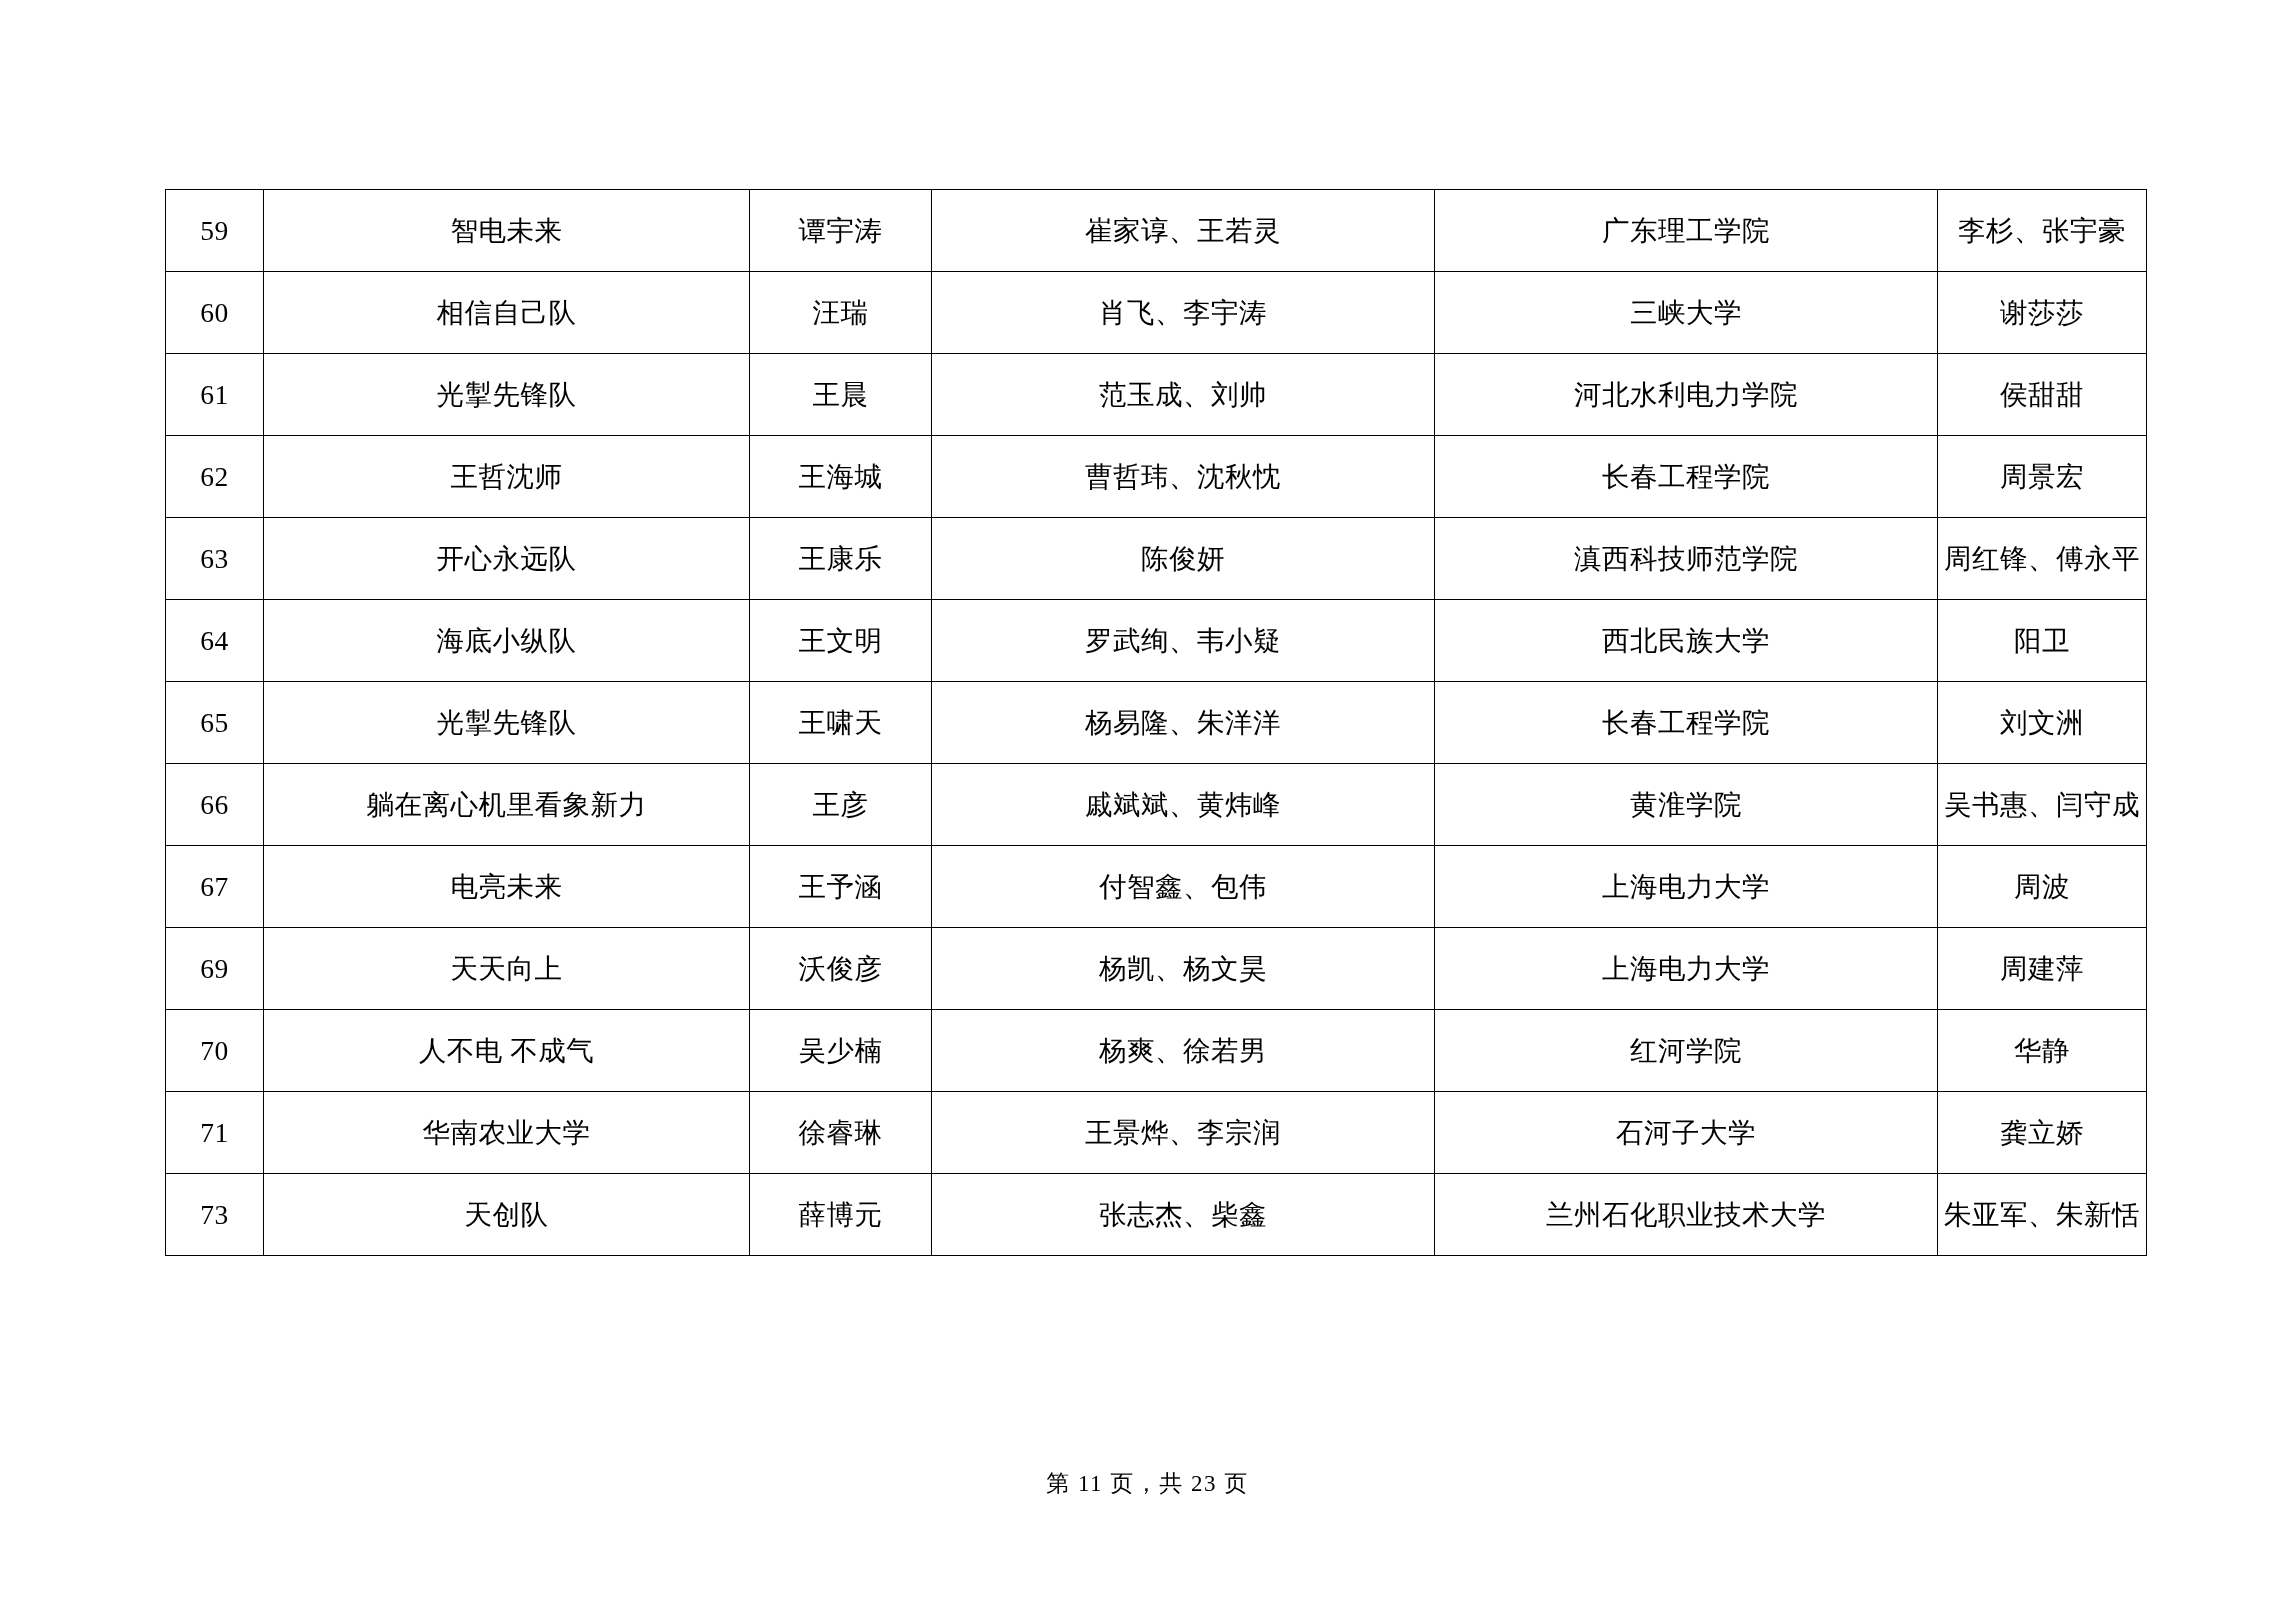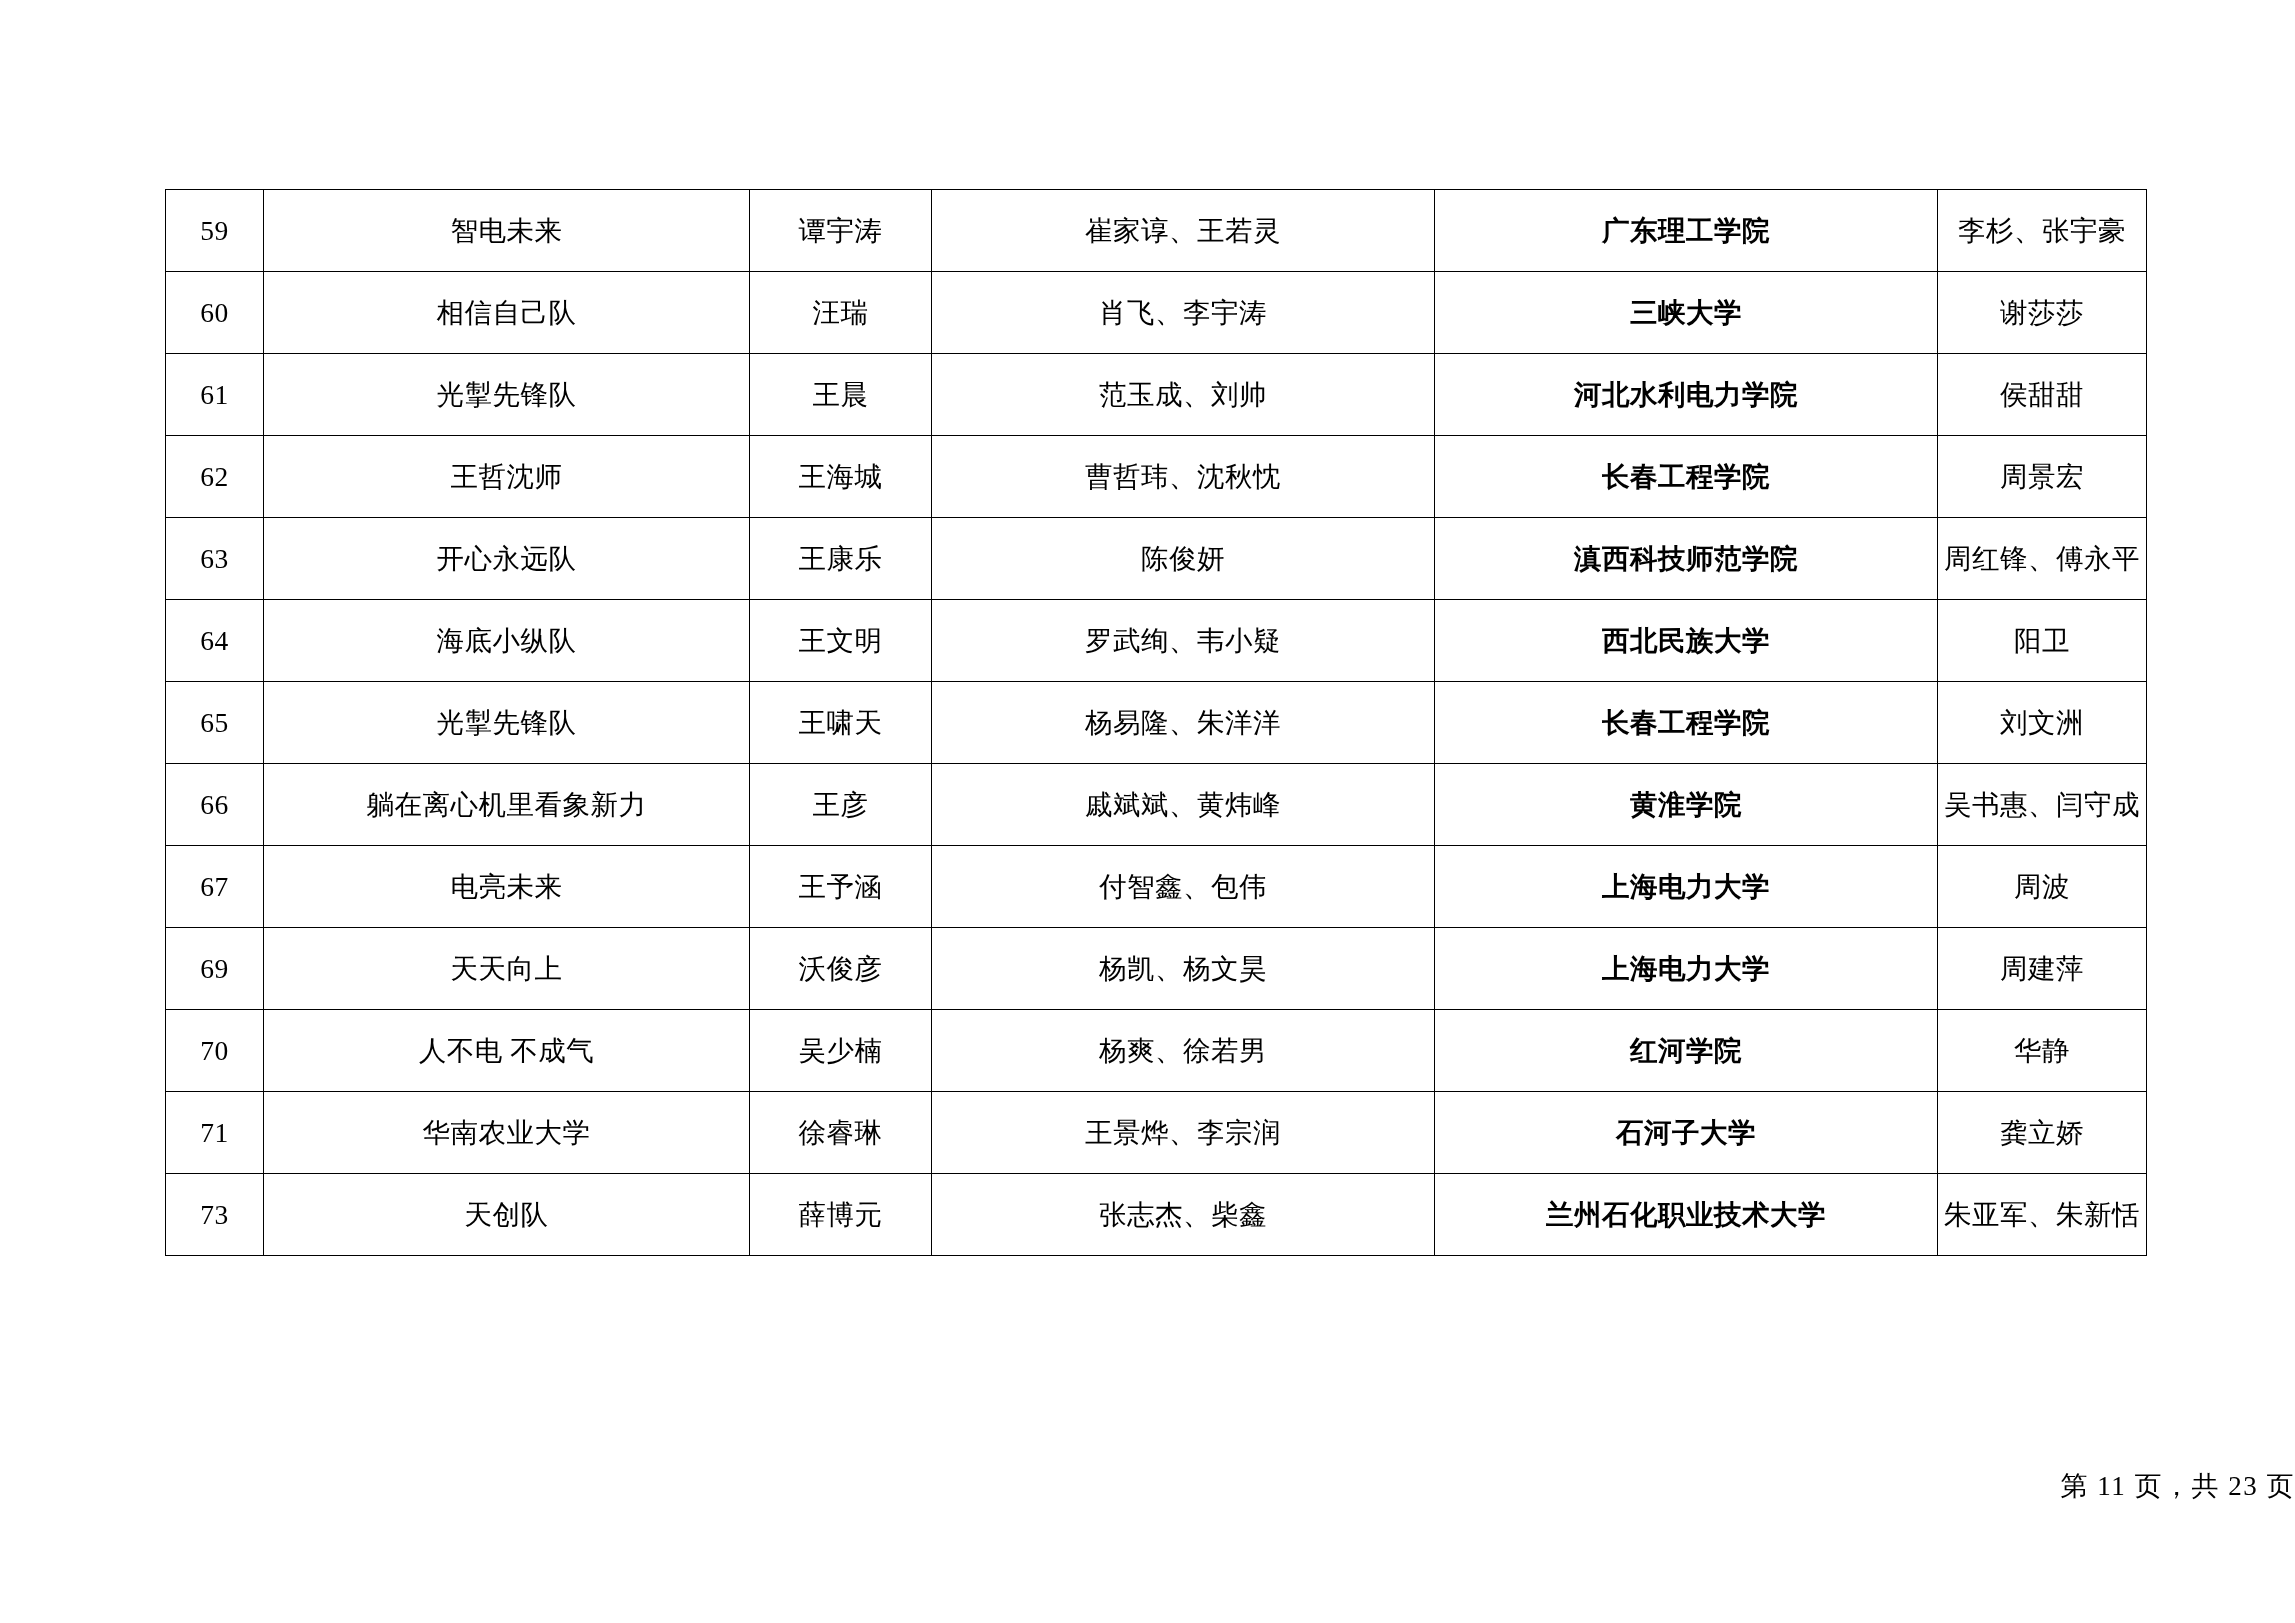--- a/index.html
+++ b/index.html
@@ -50,30 +50,30 @@
   col.c-index { width: 98px; }
   col.c-team  { width: 486px; }
   col.c-leader{ width: 182px; }
   col.c-members { width: 503px; }
   col.c-school { width: 503px; }
   col.c-advisors { width: 209px; }
 
   td.idx { font-size: 26.5px; }
   td.adv { font-size: 25.5px; }
   td.members { font-size: 26.5px; }
-  td.school { font-size: 26.5px; font-weight: bold; }
+  td.school { font-size: 26.5px; }
   td.team { font-size: 26.5px; }
 
   .footer {
     position: absolute;
     left: 0;
     top: 1468px;
     width: 2295px;
-    text-align: right;
-    font-size: 27px;
+    text-align: center;
+    font-size: 23px;
     font-family: "Liberation Serif", "DejaVu Serif", serif;
     letter-spacing: 1.5px;
   }
 </style>
 </head>
 <body>
 
 <div class="page">
   <div class="table-wrap">
     <table class="roster">

